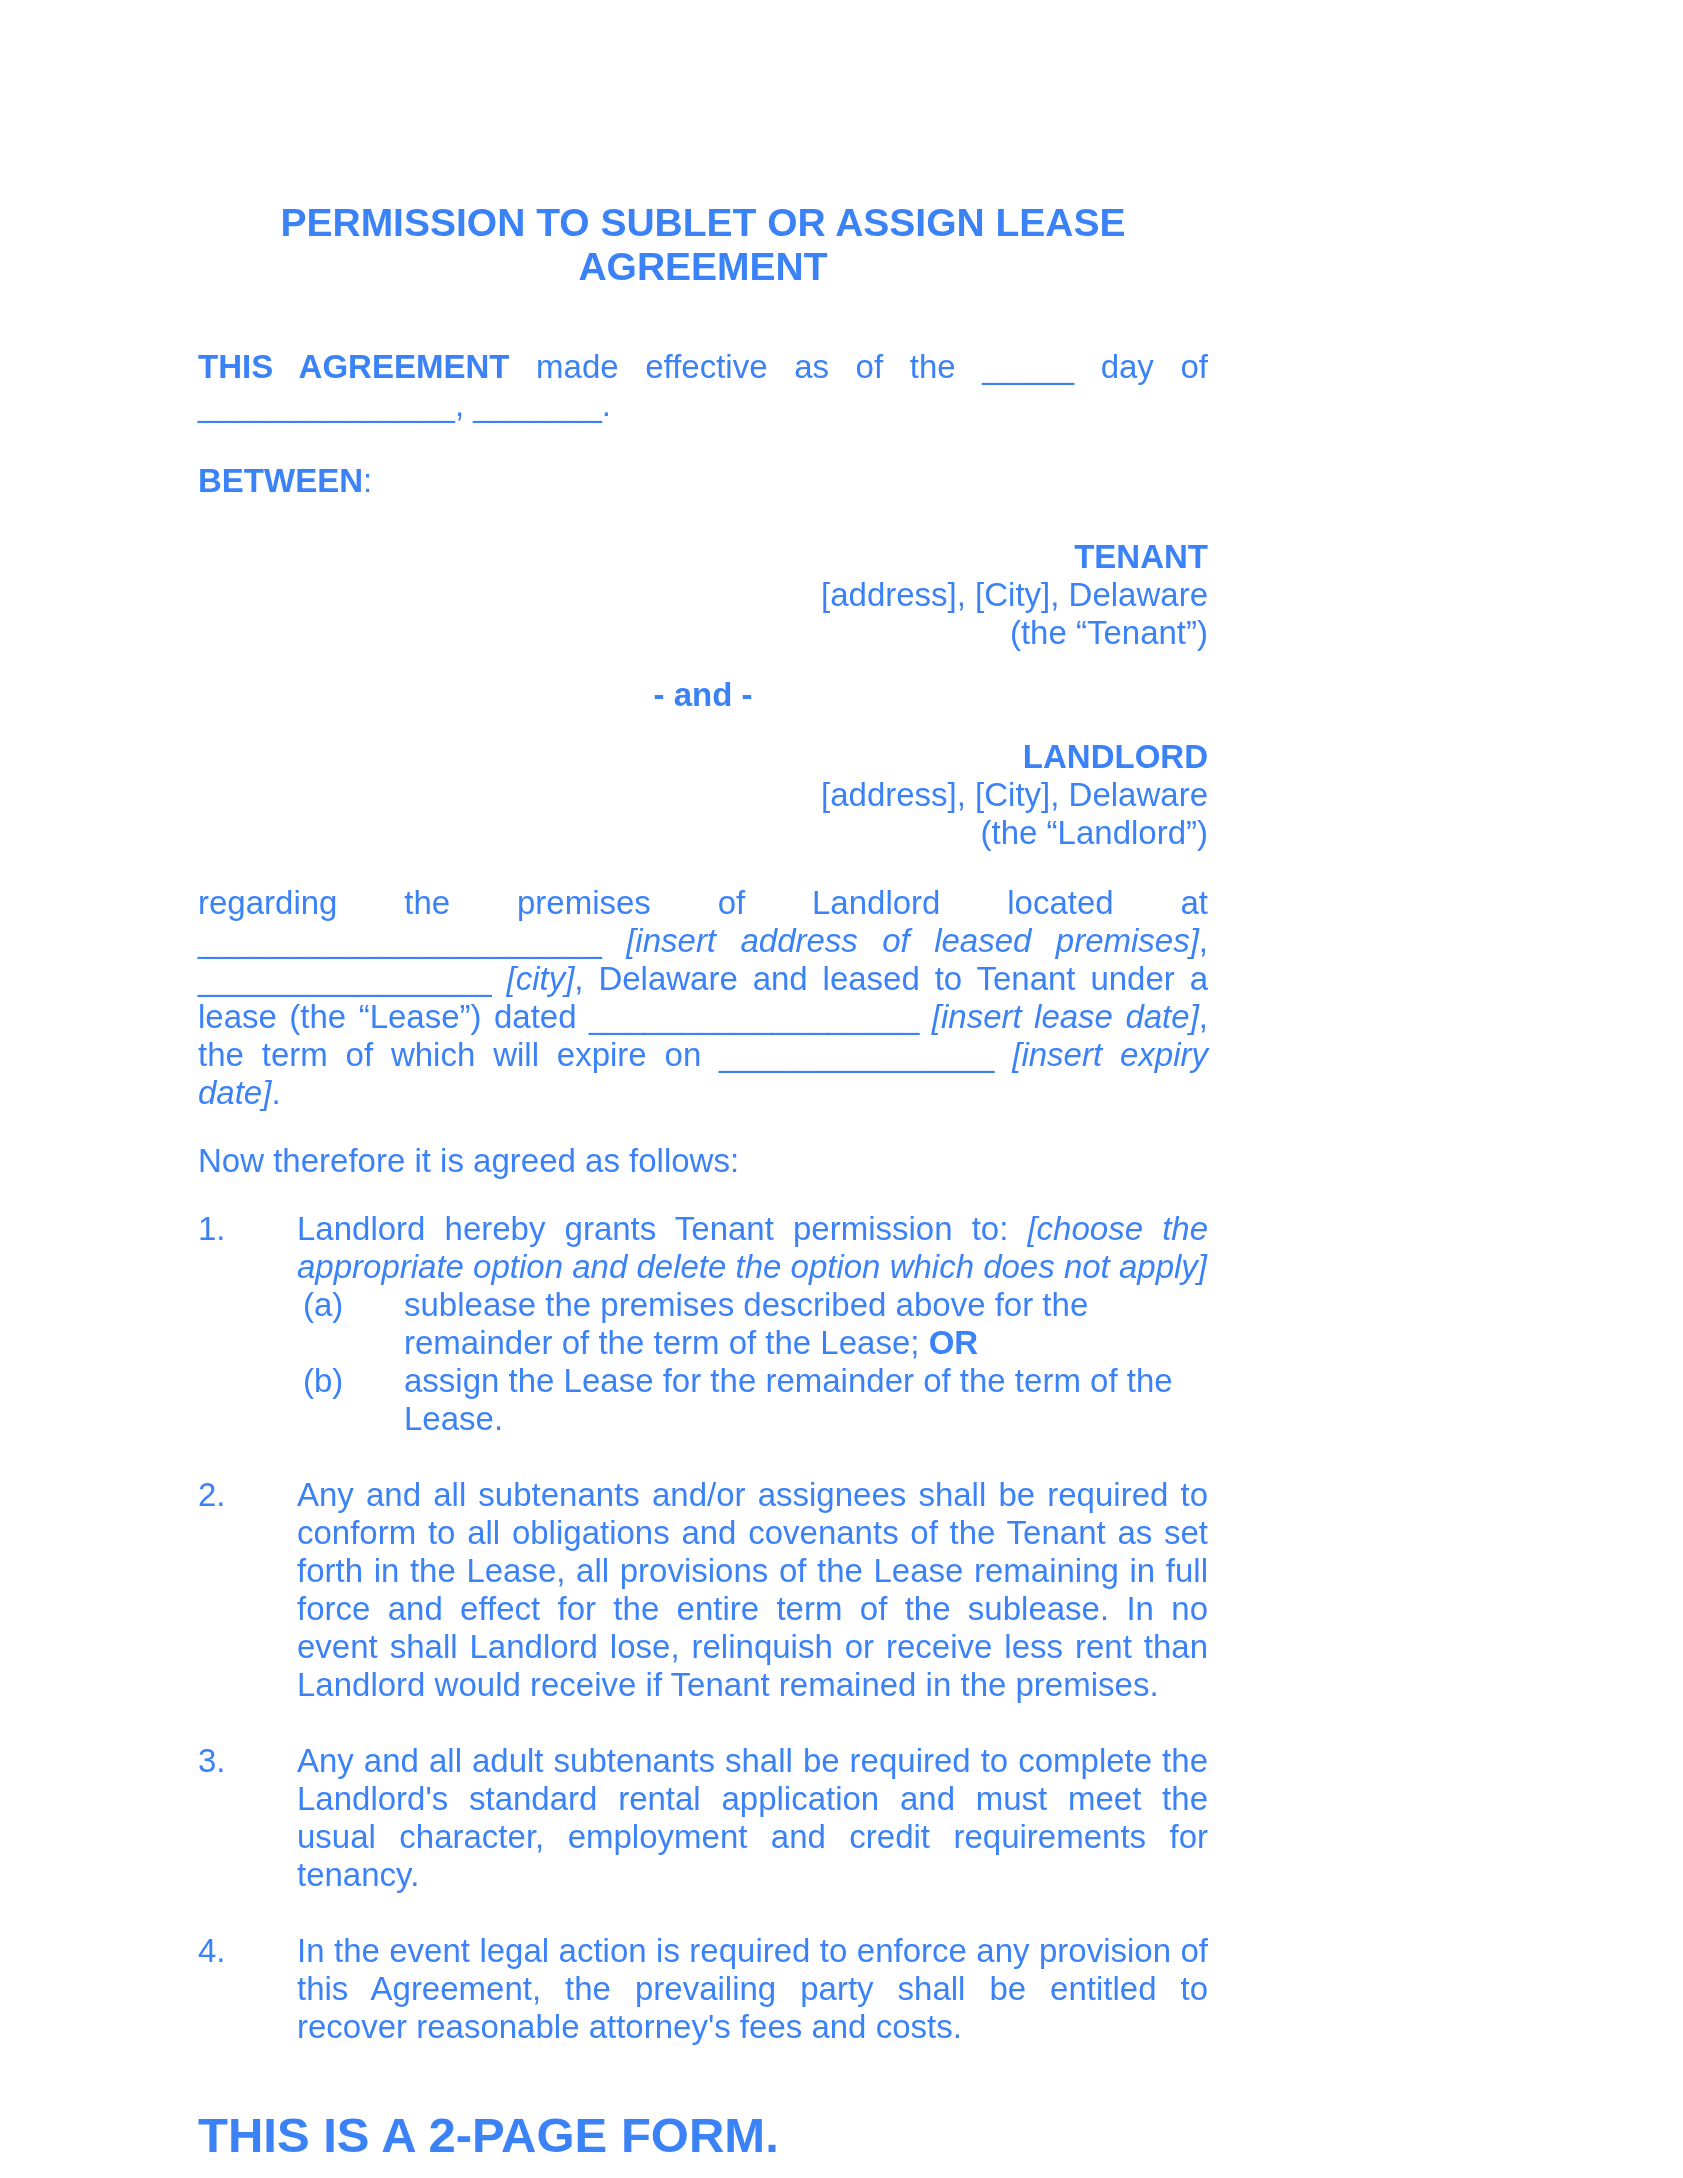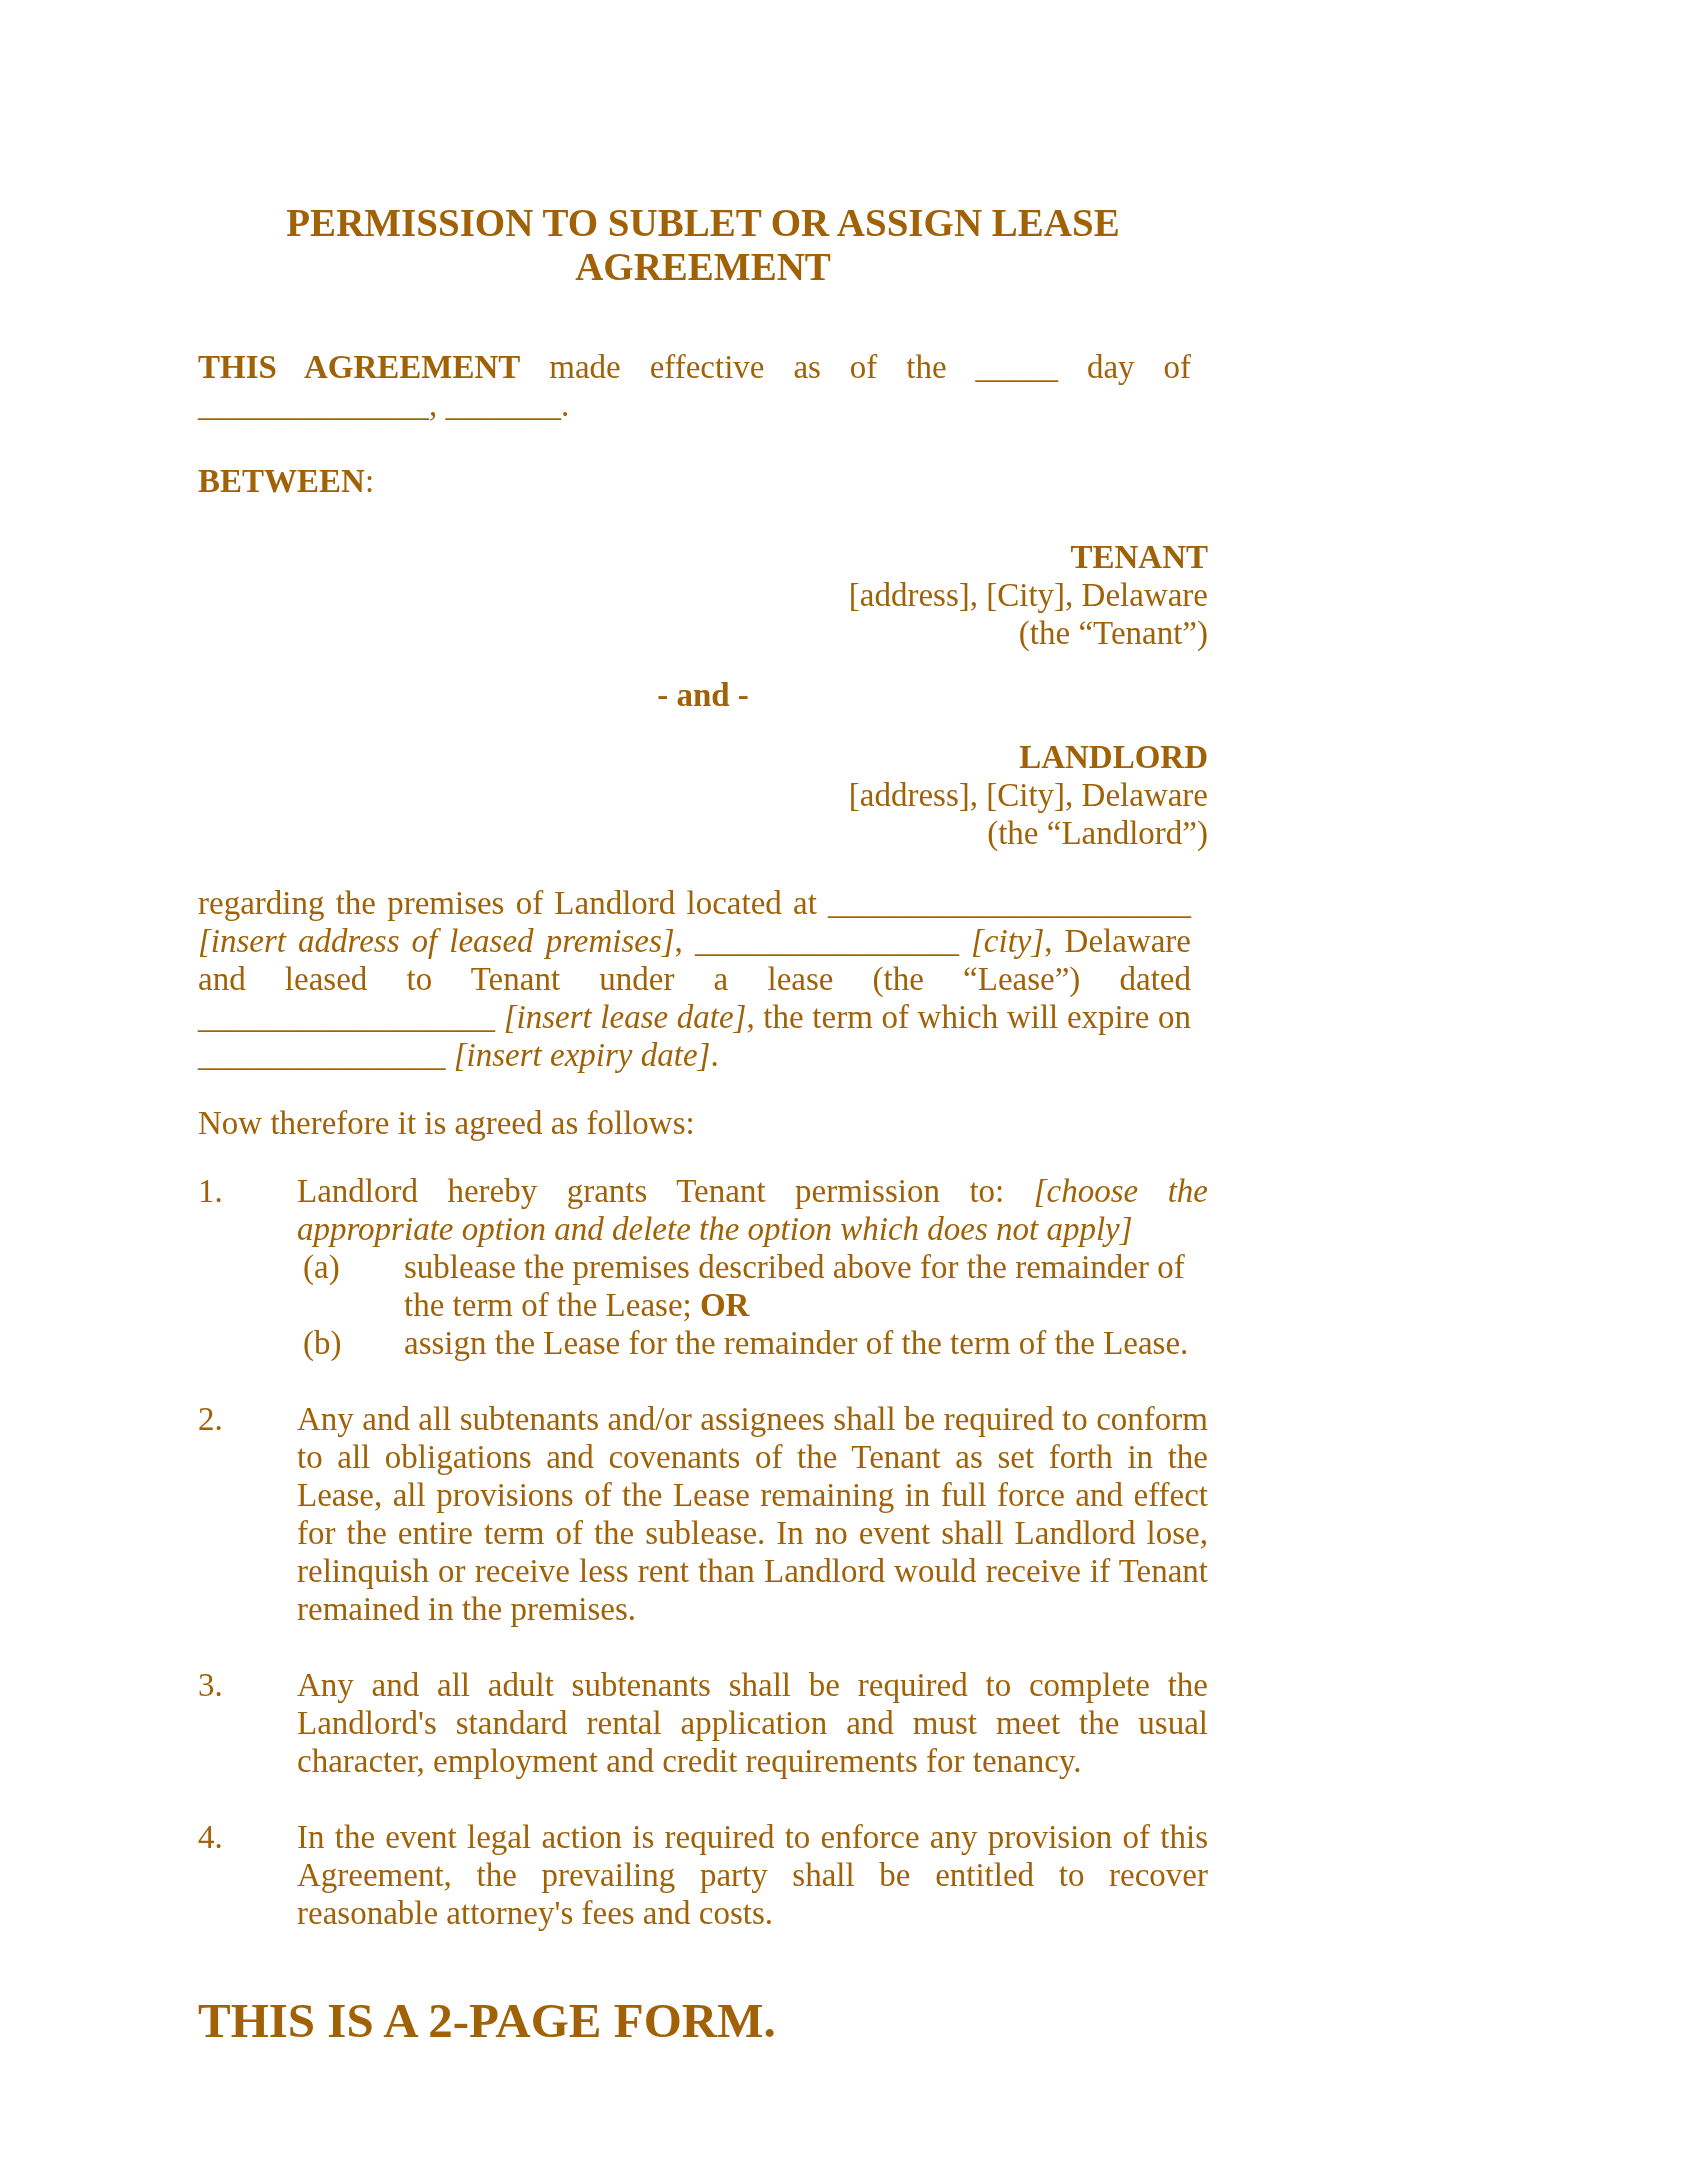--- a/index.html
+++ b/index.html
@@ -7,37 +7,37 @@
     padding: 0;
     background: #ffffff;
   }
   .page {
     position: relative;
     width: 1406px;
     height: 2178px;
     box-sizing: border-box;
     padding: 201px 198px 0 198px;
     background: #ffffff;
-    color: #a16207;
-    font-family: Liberation Serif, serif;
+    color: #3b82f6;
+    font-family: Liberation Sans, sans-serif;
     font-size: 33px;
     line-height: 38px;
   }
   .b { font-weight: bold; }
   .i { font-style: italic; }
 
   .title {
     margin: 0 0 59px 0;
     font-size: 39px;
     line-height: 44px;
     font-weight: bold;
     text-align: center;
   }
   .para {
-    margin: 0 17px 38px 0;
+    margin: 0 0 38px 0;
     text-align: justify;
   }
   .para.tight { margin-bottom: 30px; }
 
   .party-block {
     margin: 0 0 24px 0;
     text-align: right;
   }
   .party-block.last { margin-bottom: 32px; }
   .party-name { font-weight: bold; }

